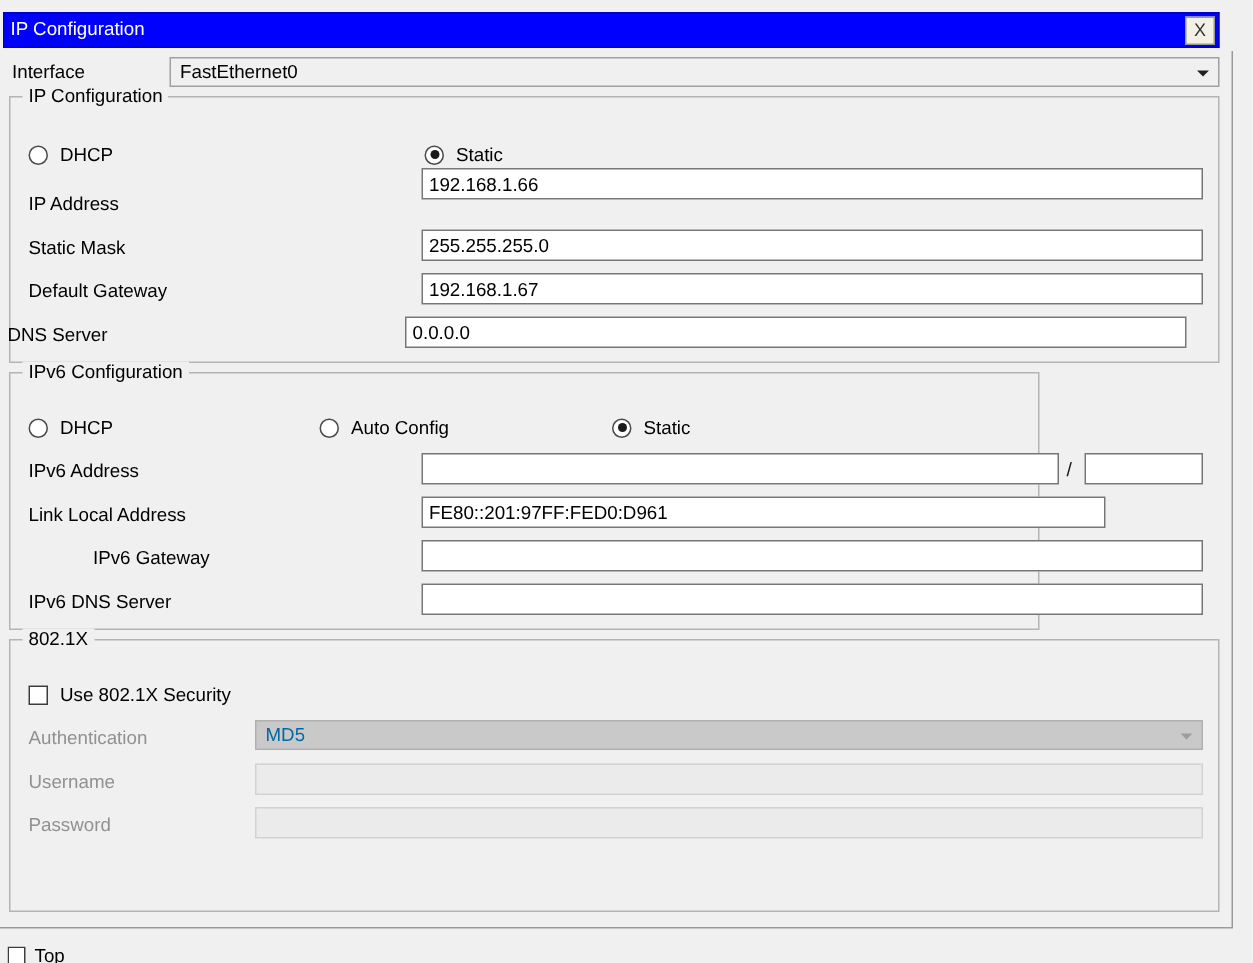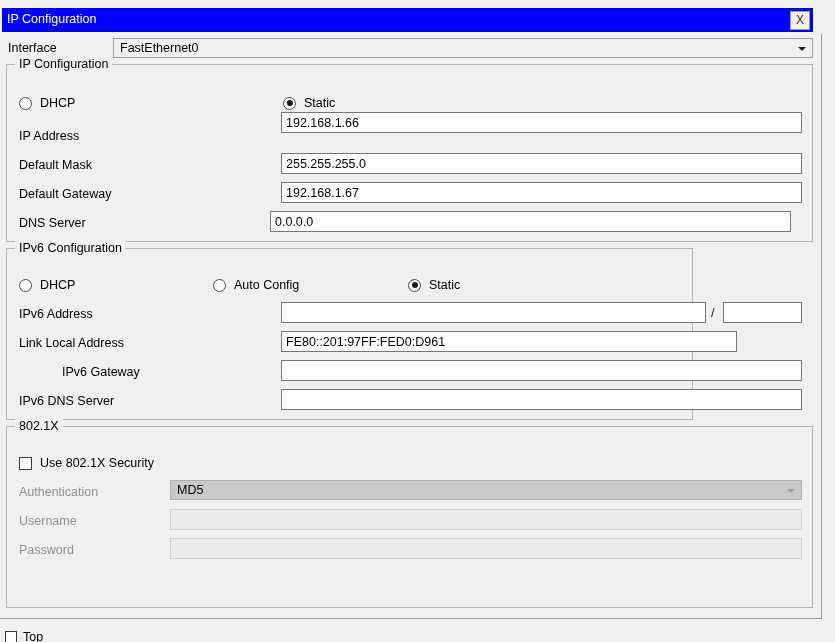--- a/index.html
+++ b/index.html
@@ -190,21 +190,21 @@
   .slash {
     position: absolute;
     font-size: 13px;
     color: #1a1a1a;
   }
 
   .combo.disabled {
     background: #c9c9c9;
     border: 1px solid #b0b0b0;
   }
-  .combo.disabled .combo-text { color: #000000; }
+  .combo.disabled .combo-text { color: #0369a1; }
   .combo.disabled .arrow { border-top-color: #9d9d9d; }
 
   
   .hdivider {
     position: absolute;
     left: 0; top: 618px;
     width: 822px;
     height: 1px;
     background: #9b9b9b;
   }
@@ -259,27 +259,27 @@
     <span class="radio-label">DHCP</span>
   </div>
   <div class="radio-wrap" style="left:283px; top:96px;">
     <span class="radio checked"></span>
     <span class="radio-label">Static</span>
   </div>
 
   <div class="flabel" style="left:19px; top:129px;">IP Address</div>
   <input class="tfield" style="left: 281px; top: 112px; width: 521px;" value="192.168.1.66">
 
-  <div class="flabel" style="left:19px; top:158px;">Default Mask</div>
+  <div class="flabel" style="left:19px; top:158px;">Static Mask</div>
   <input class="tfield" style="left: 281px; top: 153px; width: 521px;" value="255.255.255.0">
 
   <div class="flabel" style="left:19px; top:187px;">Default Gateway</div>
   <input class="tfield" style="left: 281px; top: 182px; width: 521px;" value="192.168.1.67">
 
-  <div class="flabel" style="left:19px; top:216px;">DNS Server</div>
+  <div class="flabel" style="left:5px; top:216px;">DNS Server</div>
   <input class="tfield" style="left: 270px; top: 211px; width: 521px;" value="0.0.0.0">
 
   <div class="group" id="grp-ipv6">
     <span class="group-title">IPv6 Configuration</span>
   </div>
 
   <div class="radio-wrap" style="left:19px; top:278px;">
     <span class="radio"></span>
     <span class="radio-label">DHCP</span>
   </div>

